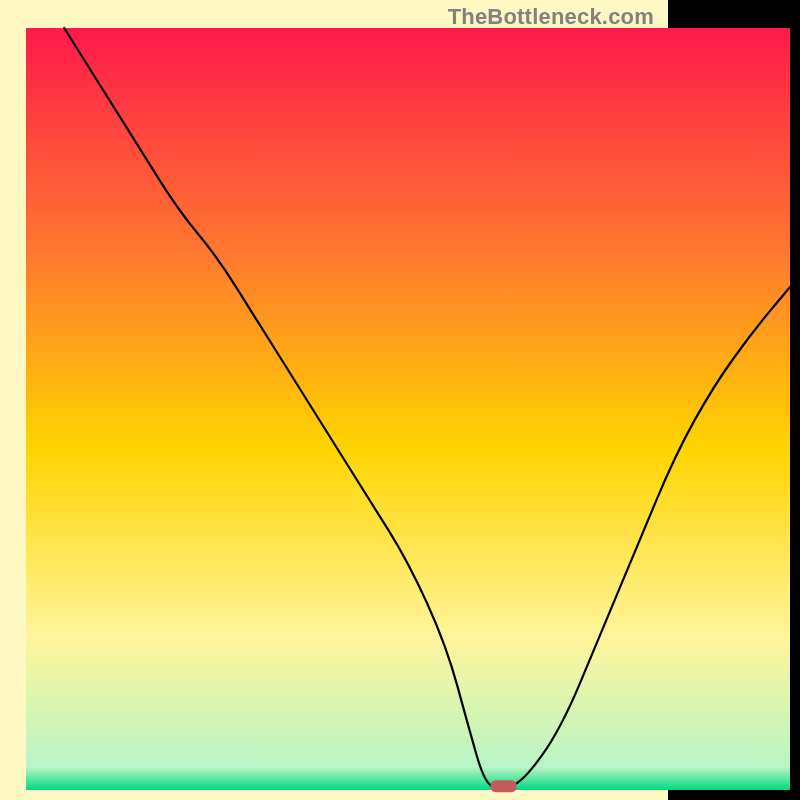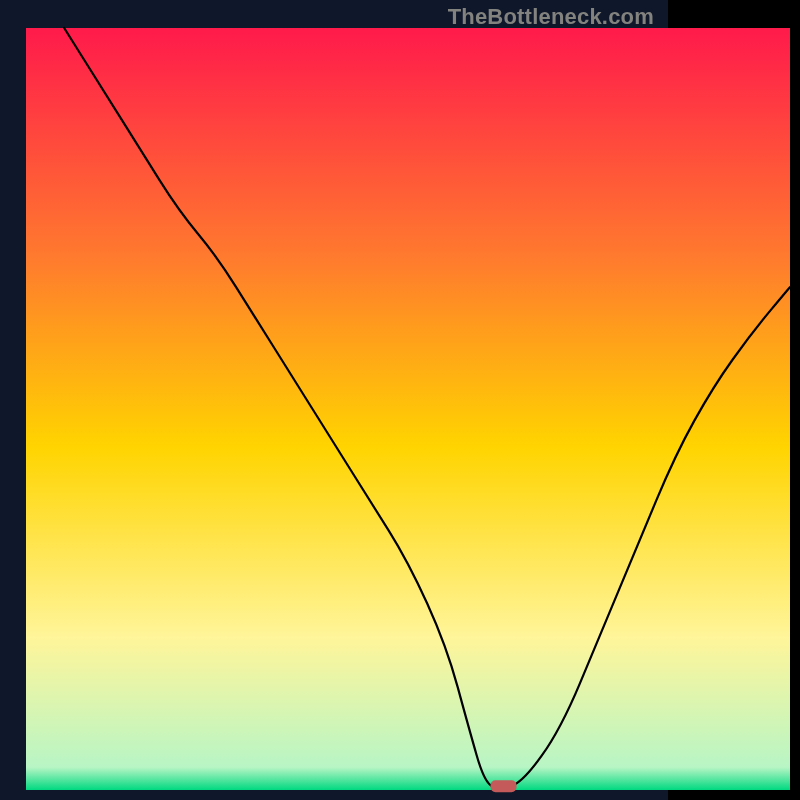--- a/index.html
+++ b/index.html
@@ -7,21 +7,21 @@
     padding: 0;
     width: 800px;
     height: 800px;
     background: #000;
     overflow: hidden;
   }
   .container {
     position: relative;
     width: 668px;
     height: 800px;
-    background: #0f172a;
+    background: #fef9c3;
     text-decoration: underline;
   }
   .watermark {
     position: absolute;
     top: 4px;
     right: 14px;
     font-family: Arial, Helvetica, sans-serif;
     font-size: 22px;
     font-weight: 600;
     color: #82827f;

